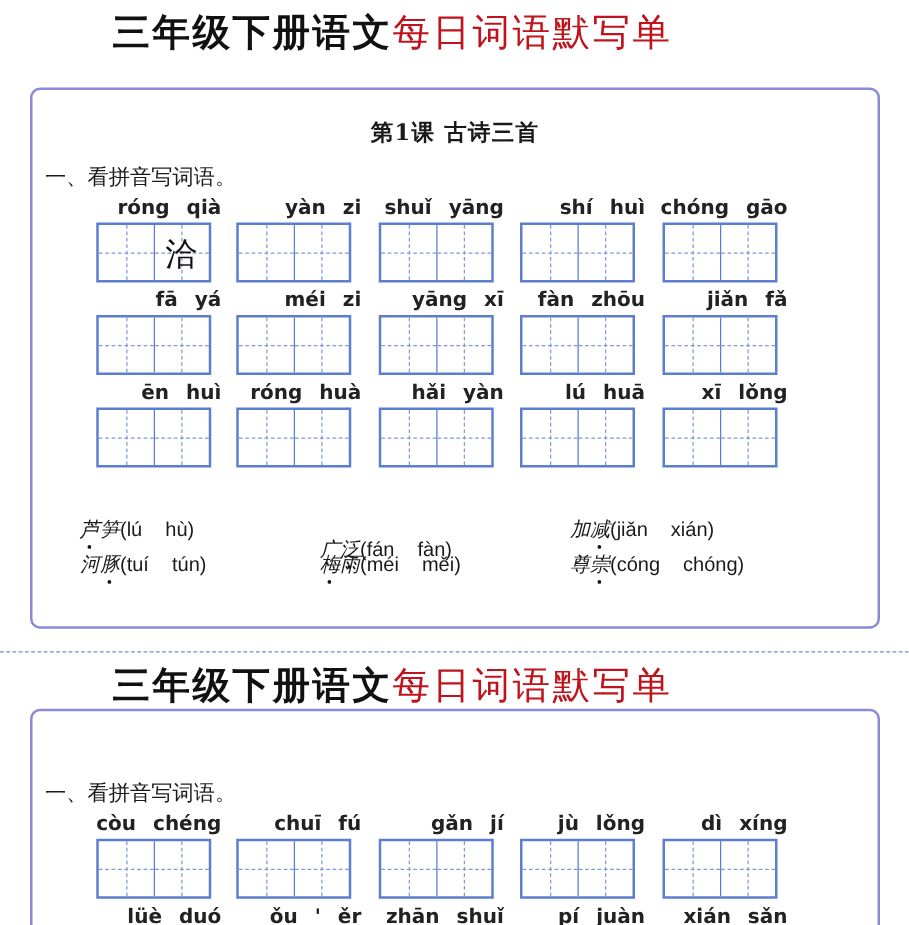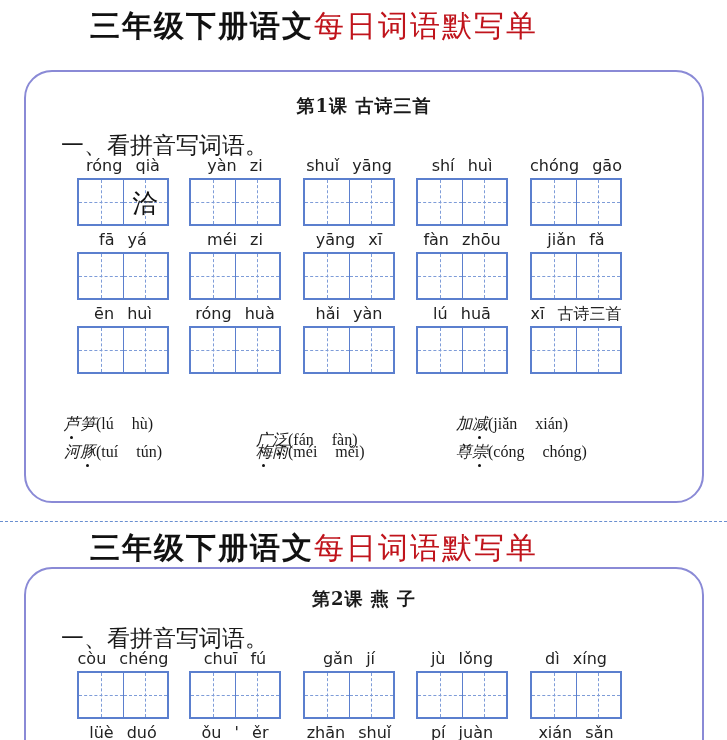--- a/index.html
+++ b/index.html
@@ -3,39 +3,39 @@
 <meta charset="utf-8">
 <style>
   html, body { margin:0; padding:0; background:#ffffff; }
   body { width:727px; height:740px; position:relative; overflow:hidden;
          font-family:"DejaVu Serif", serif; color:#1a1a1a; }
   .title { position:absolute; left:0; width:628px; text-align:center;
            font-size:30px; font-weight:bold; letter-spacing:2px; white-space:nowrap; }
   .title .black { color:#111; font-family:"DejaVu Sans", sans-serif; font-weight:bold; }
   .title .red { color:#c0141c; font-family:"DejaVu Serif", serif; font-weight:normal; }
   .frame { position:absolute; left:24px; width:680px; border:2px solid #8a8ad6;
-           border-radius:28px; box-sizing:border-box; }
+           border-radius:8px; box-sizing:border-box; }
   .lesson { position:absolute; left:0; width:100%; text-align:center; font-size:18px;
             font-weight:bold; letter-spacing:1px; }
-  .section-label { position:absolute; left:10px; font-size:23px;margin-left:25px; }
+  .section-label { position:absolute; left:10px; font-size:17px; }
   .word { position:absolute; width:92px; }
-  .pinyin { position:absolute; left:-8px; width:108px; top:0; height:22px; text-align:center;
+  .pinyin { position:absolute; left:-8px; width:108px; top:0; height:22px; text-align:right;
             font-family:"DejaVu Sans", sans-serif; font-size:16px; color:#222;
-            word-spacing:8px; white-space:nowrap; }
+            word-spacing:8px; white-space:nowrap;font-weight:bold; }
   .grid { position:absolute; top:22px; left:0; width:92px; height:48px;
           border:2px solid #5b7fce; box-sizing:border-box; display:flex; }
   .cell { position:relative; flex:1; height:100%; }
   .cell + .cell { border-left:1.5px solid #5b7fce; }
   .cell .h { position:absolute; left:0; right:0; top:50%; border-top:1px dashed #7e9cd8; }
   .cell .v { position:absolute; top:0; bottom:0; left:50%; border-left:1px dashed #7e9cd8; }
   .cell .char { position:absolute; left:0; right:0; top:6px; text-align:center;
                 font-size:26px; color:#111; font-family:"DejaVu Serif", serif; }
   .reading { position:absolute; font-size:16px; white-space:nowrap; }
   .reading .hz { font-family:Liberation Mono, monospace; font-style:italic; position:relative; }
-  .reading .py { font-family:Liberation Serif, serif; word-spacing:14px; }
+  .reading .py { font-family:Liberation Sans, sans-serif; word-spacing:14px; }
   .dot { position:absolute; width:3px; height:3px; background:#111; border-radius:50%; bottom:-5px; }
   .separator { position:absolute; left:0; width:727px; top:521px; border-top:1.5px dashed #6a8fd0; }
 </style>
 </head>
 <body>
 
 <div class="title" style="top:6px;">
   <span class="black">三年级下册语文</span><span class="red">每日词语默写单</span>
 </div>
 
@@ -247,21 +247,21 @@
             <div class="char"></div>
           </div>
           <div class="cell">
             <div class="h"></div>
             <div class="v"></div>
             <div class="char"></div>
           </div>
         </div>
       </div>
       <div class="word" style="left: 504px; top: 232px;">
-        <div class="pinyin">xī 古诗三首</div>
+        <div class="pinyin">xī lǒng</div>
         <div class="grid">
           <div class="cell">
             <div class="h"></div>
             <div class="v"></div>
             <div class="char"></div>
           </div>
           <div class="cell">
             <div class="h"></div>
             <div class="v"></div>
             <div class="char"></div>
@@ -279,21 +279,20 @@
     </div>
 </div>
 
 <div class="separator"></div>
 
 <div class="title" style="top:528px;">
   <span class="black">三年级下册语文</span><span class="red">每日词语默写单</span>
 </div>
 
 <div class="frame" style="top:567px;height:260px;">
-  <div class="lesson" style="top:18px;">第2课  燕  子</div>
   <div class="section-label" style="top:54px;">一、看拼音写词语。</div>
   <div id="words2">
       <div class="word" style="left: 51px; top: 80px;">
         <div class="pinyin">còu chéng</div>
         <div class="grid">
           <div class="cell">
             <div class="h"></div>
             <div class="v"></div>
             <div class="char"></div>
           </div>

